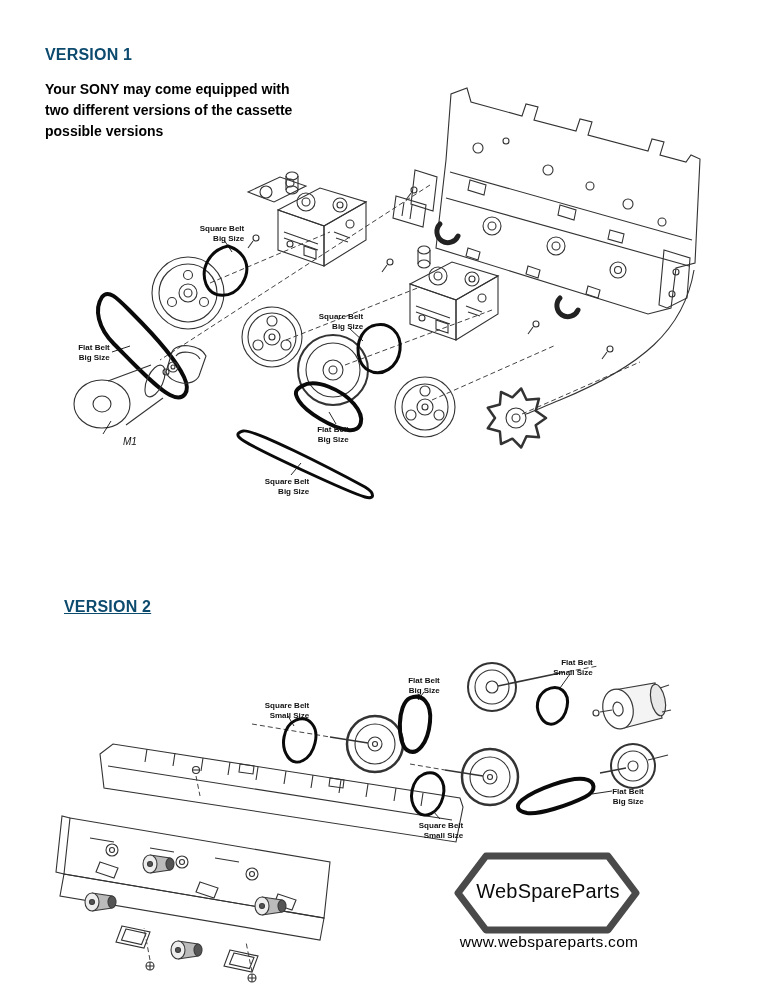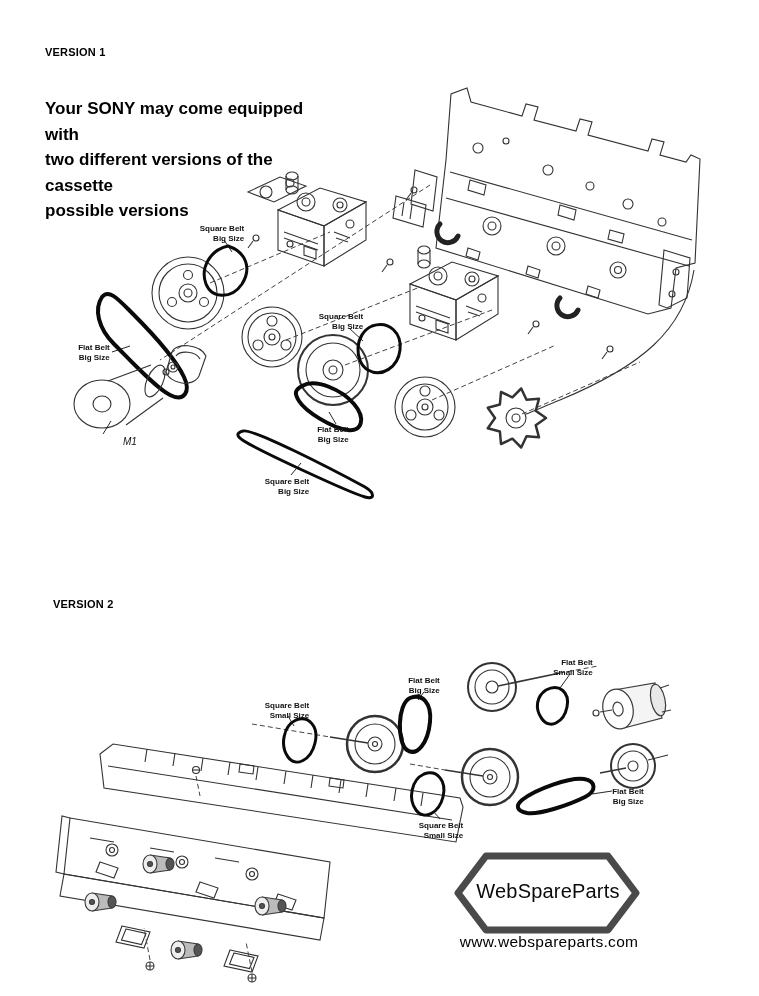--- a/index.html
+++ b/index.html
@@ -1,20 +1,20 @@
 <!DOCTYPE html>
 <html><head>
 <meta charset="utf-8">
 <style>
   * { margin:0; padding:0; box-sizing:border-box; }
   html,body { background:#fff; font-family:"Liberation Sans", sans-serif; }
   .page { position:relative; width:759px; height:996px; background:#ffffff; overflow:hidden; }
 
-  .heading { position:absolute; font-size:11px; font-weight:bold; color:#000000; letter-spacing:.2px; }
-  .intro { position:absolute; left:45px; top:96px; width:280px; font-size:17px; font-weight:bold;
+  .heading { position:absolute; font-size:16px; font-weight:bold; color:#0c4a6e; letter-spacing:.2px; }
+  .intro { position:absolute; left:45px; top:79px; width:280px; font-size:14px; font-weight:bold;
            line-height:1.5; color:#000; }
   .part-label { position:absolute; transform:translateX(-50%); font-size:8px; font-weight:bold;
                 text-align:right; line-height:1.3; color:#111; white-space:nowrap; }
   .m1-label { position:absolute; font-size:10px; font-style:italic; color:#111; }
   .logo-text { position:absolute; left:462px; top:880px; width:172px; text-align:center;
                font-size:20px; font-weight:normal; color:#0a0a0a; letter-spacing:.2px; }
   .website { position:absolute; left:399px; top:933px; width:300px; text-align:center;
              font-size:15.5px; font-weight:normal; color:#000; letter-spacing:.3px; }
 
   svg.diagram { position:absolute; left:0; top:0; }
@@ -339,21 +339,21 @@
   </div>
   <div class="part-label" style="left:333px; top:425px;">
     <div>Flat Belt</div>
     <div>Big Size</div>
   </div>
   <div class="part-label" style="left:287px; top:477px;">
     <div>Square Belt</div>
     <div>Big Size</div>
   </div>
 
-  <div class="heading" style="left:53px; top:598px;">VERSION 2</div>
+  <div class="heading" style="left:64px; top:598px;text-decoration:underline;">VERSION 2</div>
 
   <div class="part-label" style="left:287px; top:701px;">
     <div>Square Belt</div>
     <div>Small Size</div>
   </div>
   <div class="part-label" style="left:424px; top:676px;">
     <div>Flat Belt</div>
     <div>Big Size</div>
   </div>
   <div class="part-label" style="left:573px; top:658px;">

